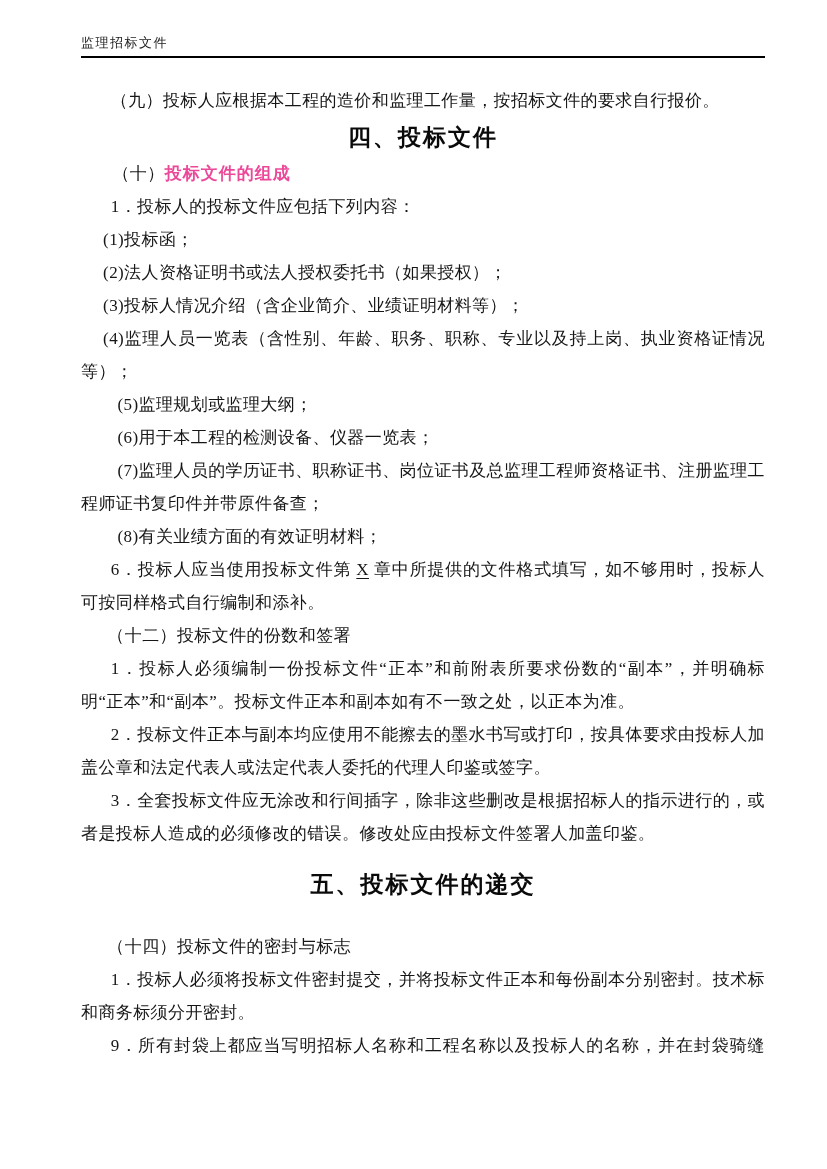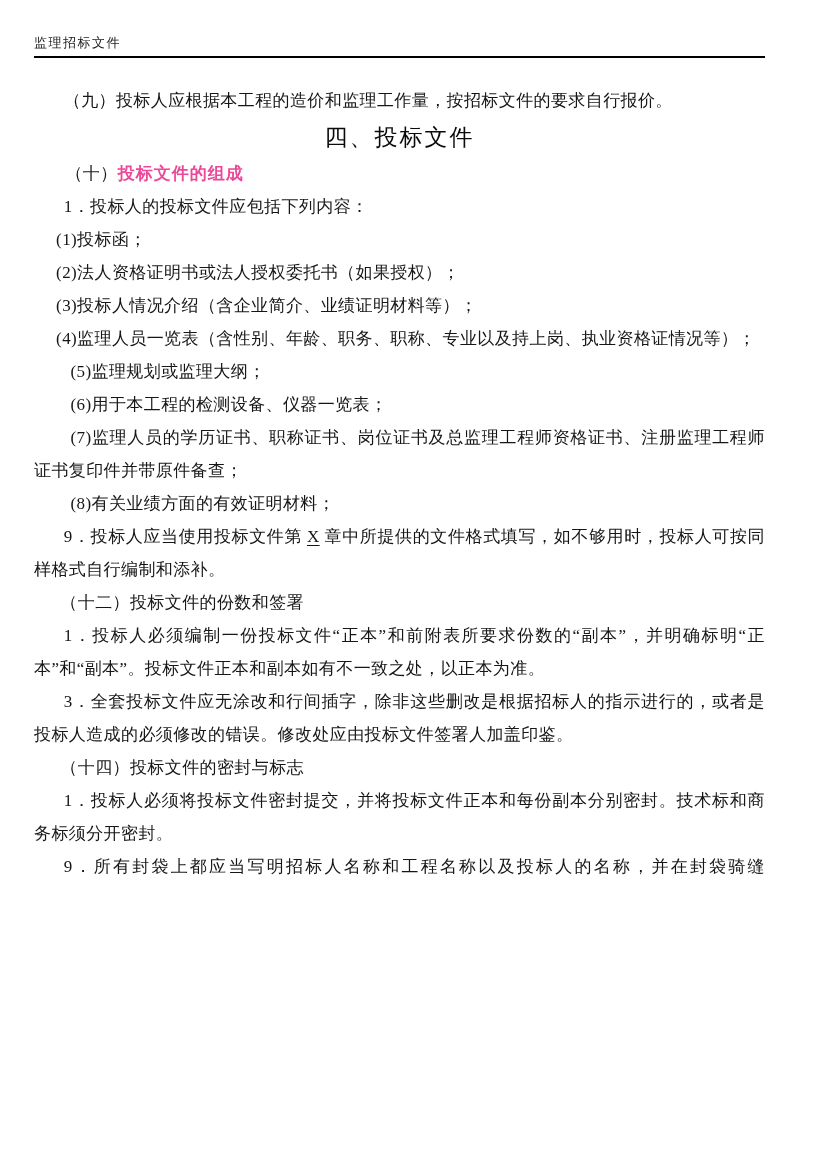--- a/index.html
+++ b/index.html
@@ -7,21 +7,21 @@
     padding: 0;
     background: #ffffff;
   }
   .page {
     position: relative;
     box-sizing: border-box;
     width: 827px;
     height: 1169px;
     margin: 0;
     background: #ffffff;
-    padding: 34px 62px 0 34px;
+    padding: 34px 62px 0 81px;
     color: #161616;
     font-family: "Liberation Serif", "DejaVu Serif", serif;
     overflow: hidden;
   }
   .doc-header {
     font-size: 13px;
     line-height: 17px;
     letter-spacing: 1.5px;
     padding-bottom: 5px;
     border-bottom: 2px solid #000000;
@@ -35,21 +35,21 @@
     letter-spacing: 0.4px;
   }
   .content p { margin: 0; }
   .ind-p      { text-indent: 1.75em; }  
   .ind-clause { text-indent: 1.55em; }  
   .ind-c10    { text-indent: 1.85em; }  
   .ind-item-a { text-indent: 1.30em; }  
   .ind-item-b { text-indent: 2.15em; }  
   .big-heading {
     font-family: "Liberation Sans", "DejaVu Sans", sans-serif;
-    font-weight: normal;
+    font-weight: bold;
     font-size: 23px;
     line-height: 40px;
     text-align: center;
     text-indent: 0;
     letter-spacing: 2px;
     margin: 8px 0 24px 0;
     color: #0a0a0a;
   }
   .big-heading.second { margin-top: 14px; margin-bottom: 26px; }
   .clause-bold {
@@ -85,27 +85,29 @@
 
     <p class="ind-item-a">(1)投标函；</p>
     <p class="ind-item-a">(2)法人资格证明书或法人授权委托书（如果授权）；</p>
     <p class="ind-item-a">(3)投标人情况介绍（含企业简介、业绩证明材料等）；</p>
     <p class="ind-item-a">(4)监理人员一览表（含性别、年龄、职务、职称、专业以及持上岗、执业资格证情况等）；</p>
     <p class="ind-item-b">(5)监理规划或监理大纲；</p>
     <p class="ind-item-b">(6)用于本工程的检测设备、仪器一览表；</p>
     <p class="ind-item-b">(7)监理人员的学历证书、职称证书、岗位证书及总监理工程师资格证书、注册监理工程师证书复印件并带原件备查；</p>
     <p class="ind-item-b">(8)有关业绩方面的有效证明材料；</p>
 
-    <p class="ind-p"><span>9．投标人应当使用投标文件第 </span><span class="u">X</span><span> 章中所提供的文件格式填写，如不够用时，投标人可按同样格式自行编制和添补。</span></p>
+    <p class="ind-p"><span>6．投标人应当使用投标文件第 </span><span class="u">X</span><span> 章中所提供的文件格式填写，如不够用时，投标人可按同样格式自行编制和添补。</span></p>
 
     <p class="ind-clause">（十二）投标文件的份数和签署</p>
 
     <p class="ind-p">1．投标人必须编制一份投标文件“正本”和前附表所要求份数的“副本”，并明确标明“正本”和“副本”。投标文件正本和副本如有不一致之处，以正本为准。</p>
+    <p class="ind-p">2．投标文件正本与副本均应使用不能擦去的墨水书写或打印，按具体要求由投标人加盖公章和法定代表人或法定代表人委托的代理人印鉴或签字。</p>
     <p class="ind-p">3．全套投标文件应无涂改和行间插字，除非这些删改是根据招标人的指示进行的，或者是投标人造成的必须修改的错误。修改处应由投标文件签署人加盖印鉴。</p>
 
+    <p class="big-heading second">五、投标文件的递交</p>
 
     <p class="ind-clause">（十四）投标文件的密封与标志</p>
 
     <p class="ind-p">1．投标人必须将投标文件密封提交，并将投标文件正本和每份副本分别密封。技术标和商务标须分开密封。</p>
     <p class="ind-p fill">9．所有封袋上都应当写明招标人名称和工程名称以及投标人的名称，并在封袋骑缝</p>
 
   </div>
 </div>
 
 </body></html>

